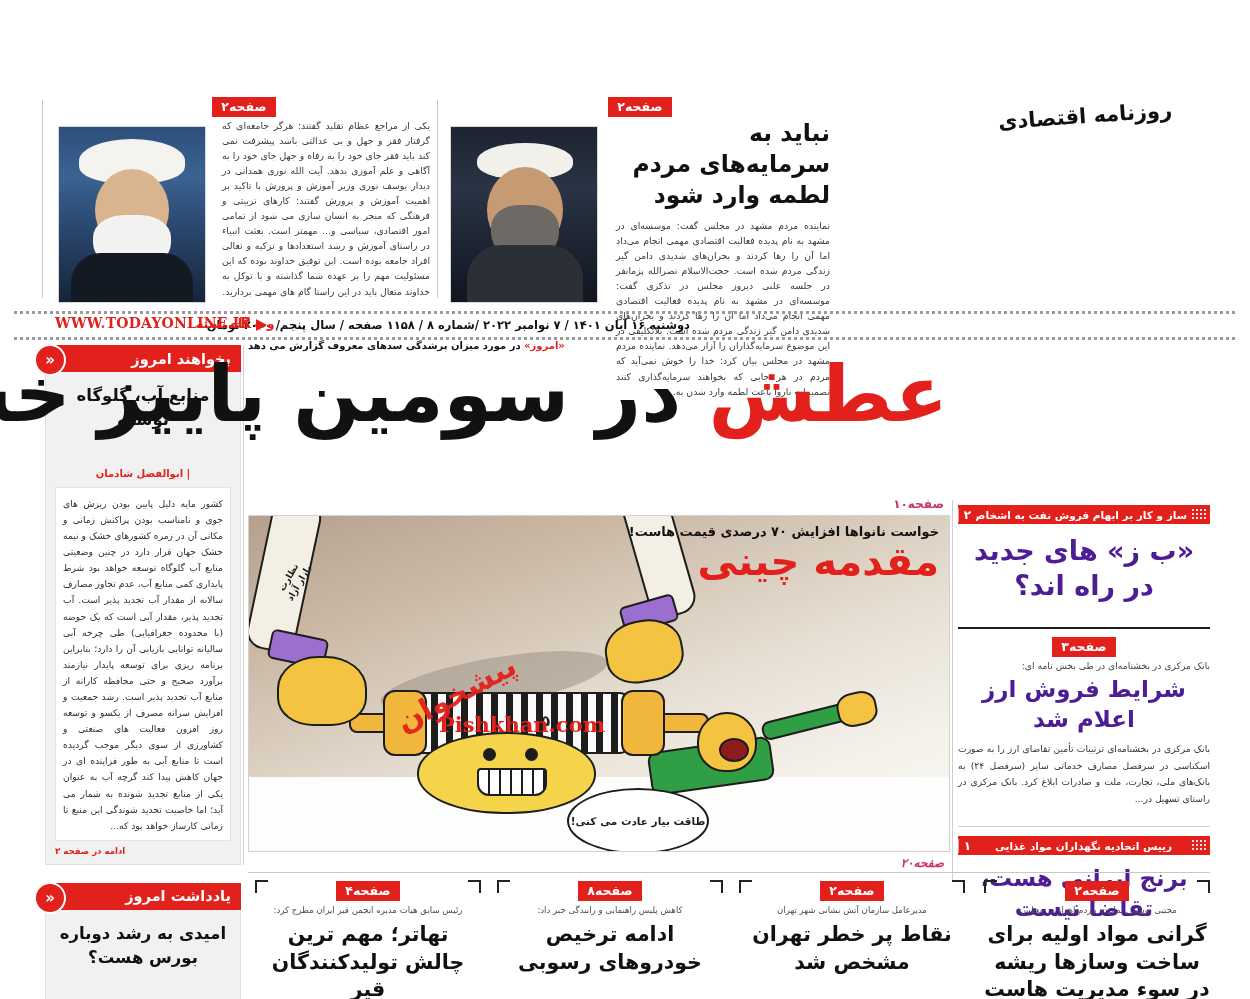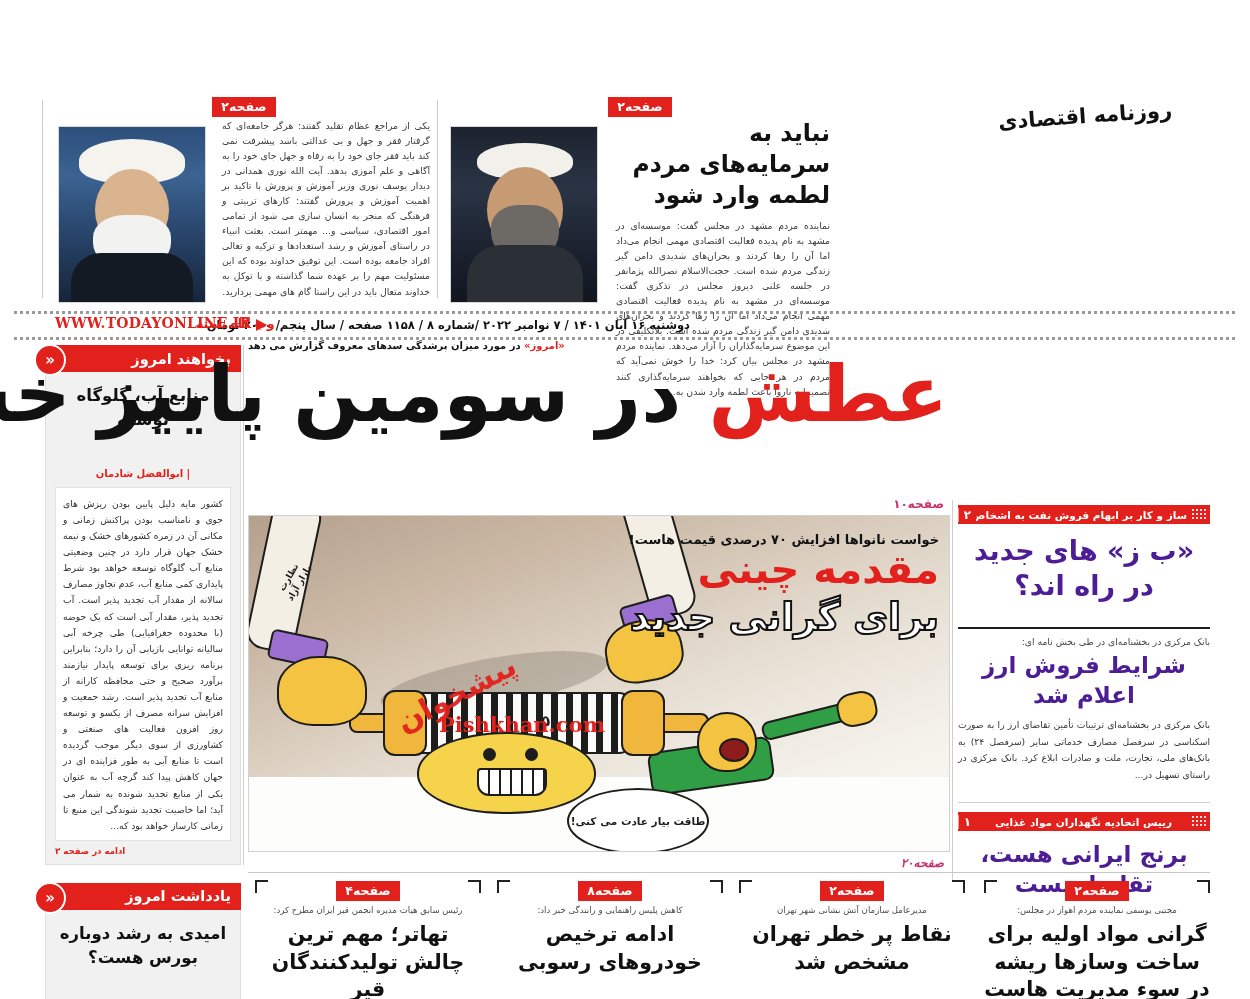--- a/index.html
+++ b/index.html
@@ -122,21 +122,21 @@
   .cartoon-tag-bot{position:absolute;right:-2px;bottom:-12px;font-style:italic;}
   .ctag{
     display:inline-block;color:#c9336a;font-size:12px;font-weight:700;
     background:#fff;padding:2px 6px;direction:rtl;
   }
   .cartoon{
     position:absolute;left:0;top:10px;width:700px;height:335px;
     border:1px solid #d2d2d2;overflow:hidden;
     background:linear-gradient(160deg,#b5a08e 0%,#cbb9a6 24%,#e6ded2 55%,#f4f1ea 78%,#fbfaf6 100%);
   }
-  .c-caption{position:absolute;right:10px;top:16px;width:340px;text-align:right;direction:rtl;z-index:6;}
+  .c-caption{position:absolute;right:10px;top:8px;width:340px;text-align:right;direction:rtl;z-index:6;}
   .c-kick{font-size:13px;font-weight:700;color:#111;margin-bottom:2px;}
   .c-l1{font-size:40px;font-weight:700;color:#e2211c;line-height:1.04;letter-spacing:-1px;}
   .c-l2{
     font-size:38px;font-weight:700;line-height:1.06;letter-spacing:-1px;margin-top:6px;
     color:#fff;-webkit-text-stroke:2px #111;
   }
   .c-wm{
     position:absolute;left:190px;top:196px;font-size:21px;font-weight:700;color:#e2211c;
     direction:ltr;z-index:7;font-family:"DejaVu Serif","Liberation Serif",serif;
   }
@@ -382,41 +382,43 @@
       <div class="victim-arm"></div>
       <div class="victim-hand"></div>
       <div class="victim-head"></div>
       <div class="victim-mouth"></div>
 
       <div class="bubble">طاقت بیار عادت می کنی!</div>
 
       <div class="c-caption">
         <div class="c-kick">خواست نانواها افزایش ۷۰ درصدی قیمت هاست!</div>
         <div class="c-l1">مقدمه چینی</div>
-        <div class="c-l2">برای گرانی جدید</div>
       </div>
       <div class="c-stamp">پیشخوان</div>
       <div class="c-wm">Pishkhan.com</div>
     </div>
   </div>
 
   <div class="col-right">
 
     <div class="r-item" style="padding-top:165px;">
       <div class="r-strip">
         <span class="dots"></span>
         <span class="stext">ساز و کار بر ابهام فروش نفت به اشخاص</span>
         <span class="num">۲</span>
       </div>
       <div class="r-title">«ب ز» های جدید در راه اند؟</div>
     </div>
 
     <div class="hr-black"></div>
 
     <div class="r-item">
+      <div class="r-pagetag">
+        <span class="pagetag">صفحه۳</span>
+      </div>
       <div class="r-kick">بانک مرکزی در بخشنامه‌ای در طی بخش نامه ای:</div>
       <div class="r-title sm">شرایط فروش ارز اعلام شد</div>
       <div class="r-text">بانک مرکزی در بخشنامه‌ای ترتیبات تأمین تقاضای ارز را به صورت اسکناسی در سرفصل مصارف خدماتی سایر (سرفصل ۲۴) به بانک‌های ملی، تجارت، ملت و صادرات ابلاغ کرد. بانک مرکزی در راستای تسهیل در...</div>
     </div>
 
     <div class="hr-thin"></div>
 
     <div class="r-item">
       <div class="r-strip">
         <span class="dots"></span>

